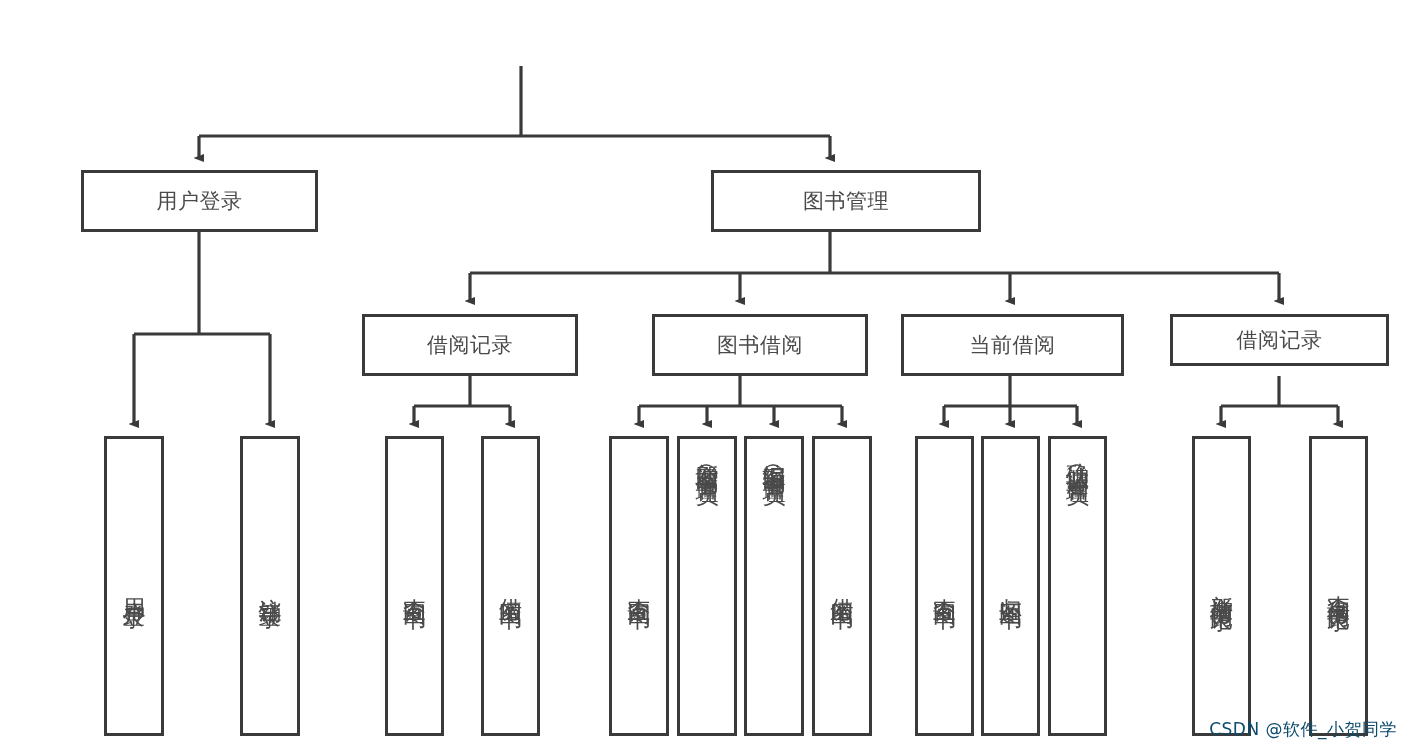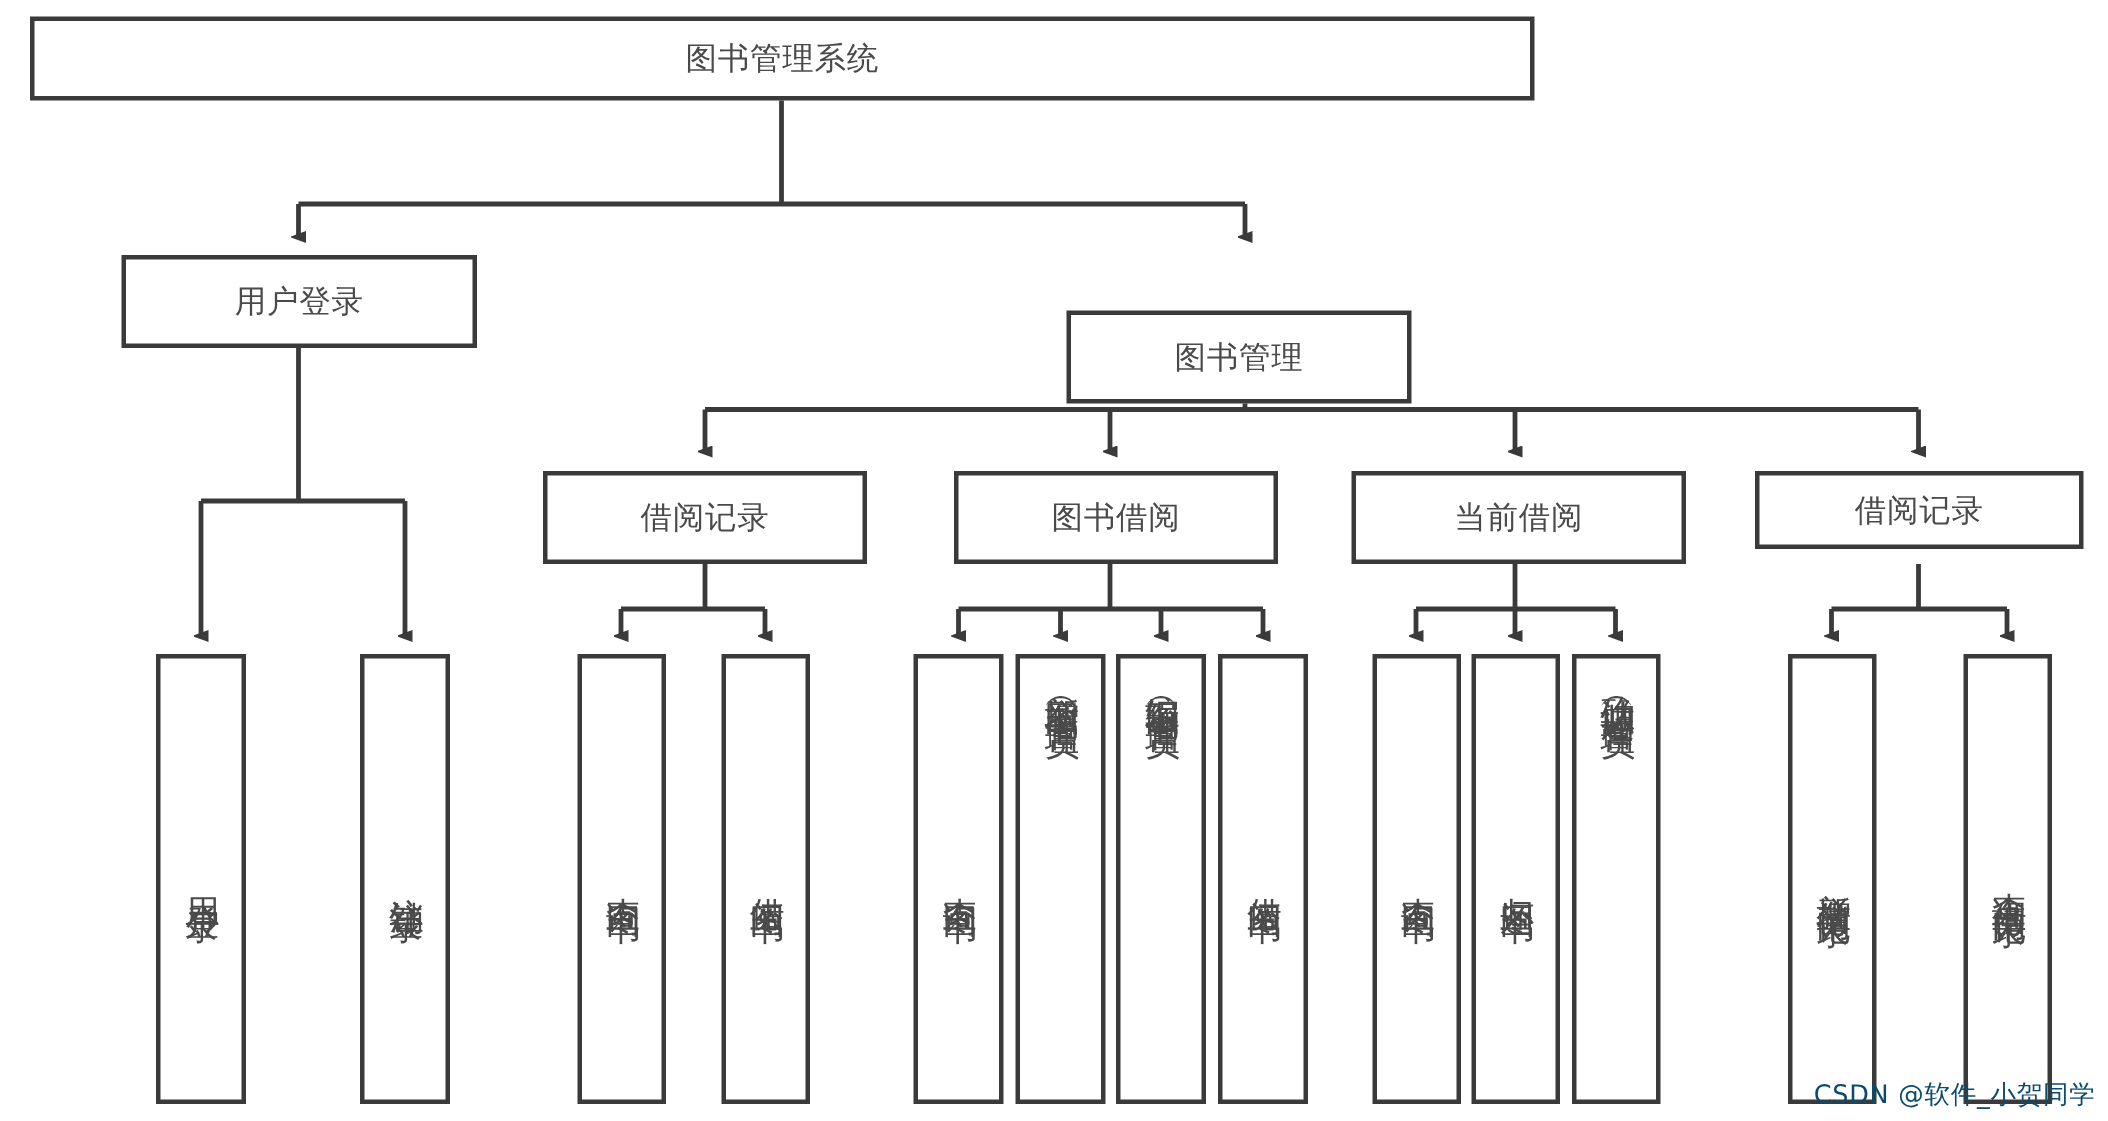--- a/index.html
+++ b/index.html
@@ -119,35 +119,32 @@
       <path d="M1010,406 L1010,424" marker-end="url(#arrow)"></path>
       <path d="M1077,406 L1077,424" marker-end="url(#arrow)"></path>
 
       <path d="M1279,376 L1279,406"></path>
       <path d="M1221,406 L1338,406"></path>
       <path d="M1221,406 L1221,424" marker-end="url(#arrow)"></path>
       <path d="M1338,406 L1338,424" marker-end="url(#arrow)"></path>
     </g>
   </svg>
 
-  <div class="node horiz" style="left:20px; top:11px; width:1003px; height:56px;">
-    <span class="label">图书管理系统</span>
-  </div>
 
   <div class="node horiz" style="left:81px; top:170px; width:237px; height:62px;">
     <span class="label">用户登录</span>
   </div>
-  <div class="node horiz" style="left:711px; top:170px; width:230px; height:62px;margin-top:37px;">
+  <div class="node horiz" style="left:711px; top:170px; width:270px; height:62px;">
     <span class="label">图书管理</span>
   </div>
 
   <div class="node horiz" style="left:362px; top:314px; width:216px; height:62px;">
     <span class="label">借阅记录</span>
   </div>
-  <div class="node horiz" style="left:636px; top:314px; width:216px; height:62px;font-family:Liberation Serif, serif;">
+  <div class="node horiz" style="left:652px; top:314px; width:216px; height:62px;font-family:Liberation Serif, serif;">
     <span class="label">图书借阅</span>
   </div>
   <div class="node horiz" style="left:901px; top:314px; width:223px; height:62px;">
     <span class="label">当前借阅</span>
   </div>
   <div class="node horiz" style="left:1170px; top:314px; width:219px; height:52px;">
     <span class="label">借阅记录</span>
   </div>
 
   <div class="node vert centered" style="left:104px; top:436px; width:60px; height:300px;">

